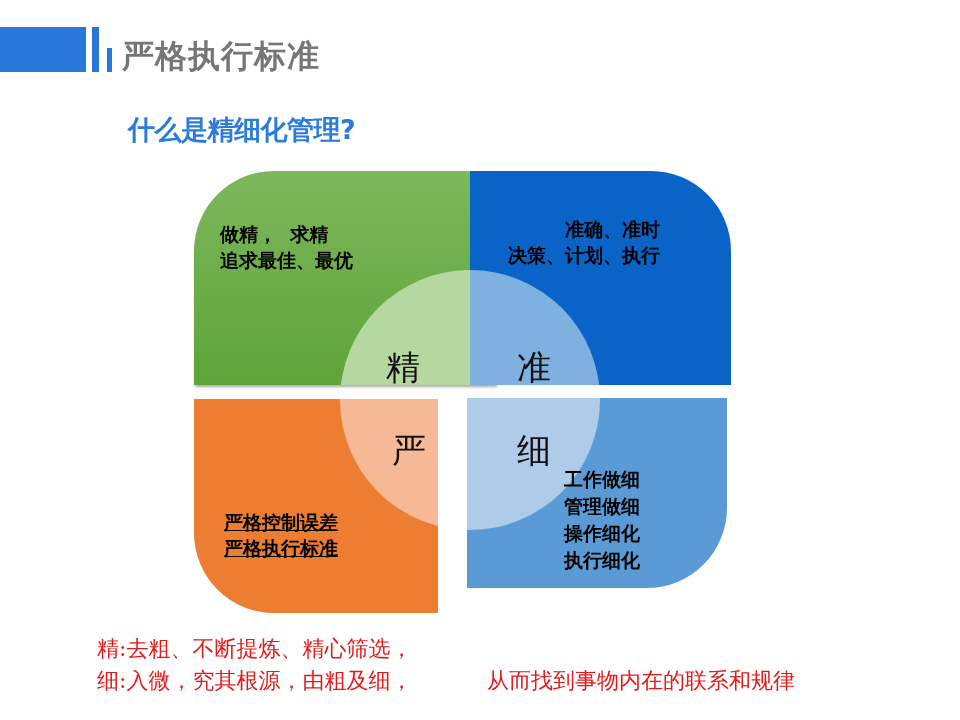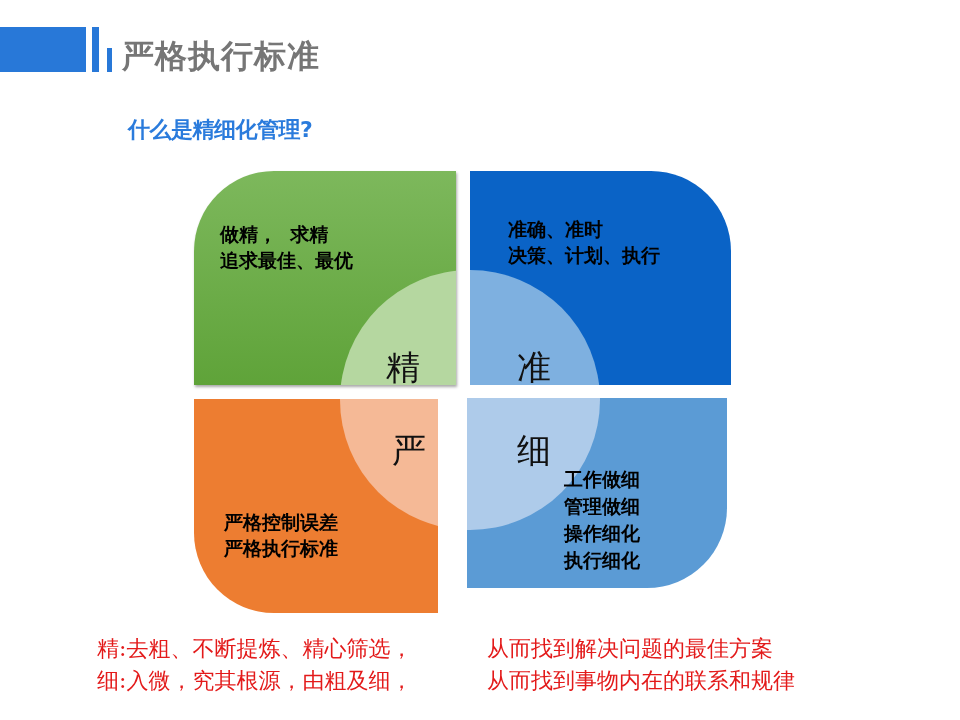--- a/index.html
+++ b/index.html
@@ -37,41 +37,42 @@
       left: 122px; top: 36px;
       font-size: 32px;
       line-height: 40px;
       color: #767676;
       font-weight: bold;
       letter-spacing: 1px;
     }
     .subtitle {
       position: absolute;
       left: 128px; top: 112px;
-      font-size: 22px;
+      font-size: 27px;
       line-height: 36px;
       color: #2a7bdc;
       font-weight: bold;
       letter-spacing: -0.5px;
     }
     .diagram {
       position: absolute;
       left: 0; top: 0;
       width: 960px; height: 720px;
     }
     .quad {
       position: absolute;
       overflow: hidden;
     }
     .q-green {
       left: 194px; top: 171px;
       width: 262px; height: 214px;
       background: linear-gradient(180deg, #7db85c 0%, #5fa339 100%);
       border-radius: 80px 0 0 0;
       box-shadow: 1px 2px 3px rgba(0,0,0,0.35);
+      padding-left: 40px;
     }
     .q-blue {
       left: 470px; top: 171px;
       width: 261px; height: 214px;
       background: #0a63c6;
       border-radius: 0 80px 0 0;
     }
     .q-orange {
       left: 194px; top: 399px;
       width: 244px; height: 214px;
@@ -96,22 +97,22 @@
     .quad-text {
       position: absolute;
       font-family: "DejaVu Sans", sans-serif;
       font-weight: bold;
       font-size: 19px;
       line-height: 26px;
       color: #000;
       white-space: pre;
     }
     .q-green .quad-text { left: 26px; top: 50px; }
-    .q-blue .quad-text { left: 38px; top: 45px; }
-    .q-orange .quad-text { left: 30px; top: 110px; }
+    .q-blue .quad-text { left: 38px; top: 45px; text-align: right; }
+    .q-orange .quad-text { left: 30px; top: 110px; text-decoration: underline; }
     .q-lightblue .quad-text { left: 97px; top: 68px; line-height: 27px; }
     .center-char {
       position: absolute;
       font-family: "DejaVu Serif", "Liberation Serif", serif;
       font-size: 34px;
       line-height: 38px;
       color: #111;
     }
     .ch-jing { left: 386px; top: 348px; }
     .ch-zhun { left: 517px; top: 348px; }
@@ -167,19 +168,18 @@
 
   <div class="center-char ch-jing">精</div>
   <div class="center-char ch-zhun">准</div>
   <div class="center-char ch-yan">严</div>
   <div class="center-char ch-xi">细</div>
 </div>
 
 <div class="notes">
   <div class="note-line">
     <span class="note-left">精:去粗、不断提炼、精心筛选，</span>
-    <span class="note-right">从而找到解决问题的最佳方案</span>
   </div>
   <div class="note-line">
     <span class="note-left">细:入微，究其根源，由粗及细，</span>
     <span class="note-right">从而找到事物内在的联系和规律</span>
   </div>
 </div>
 
 </body></html>

